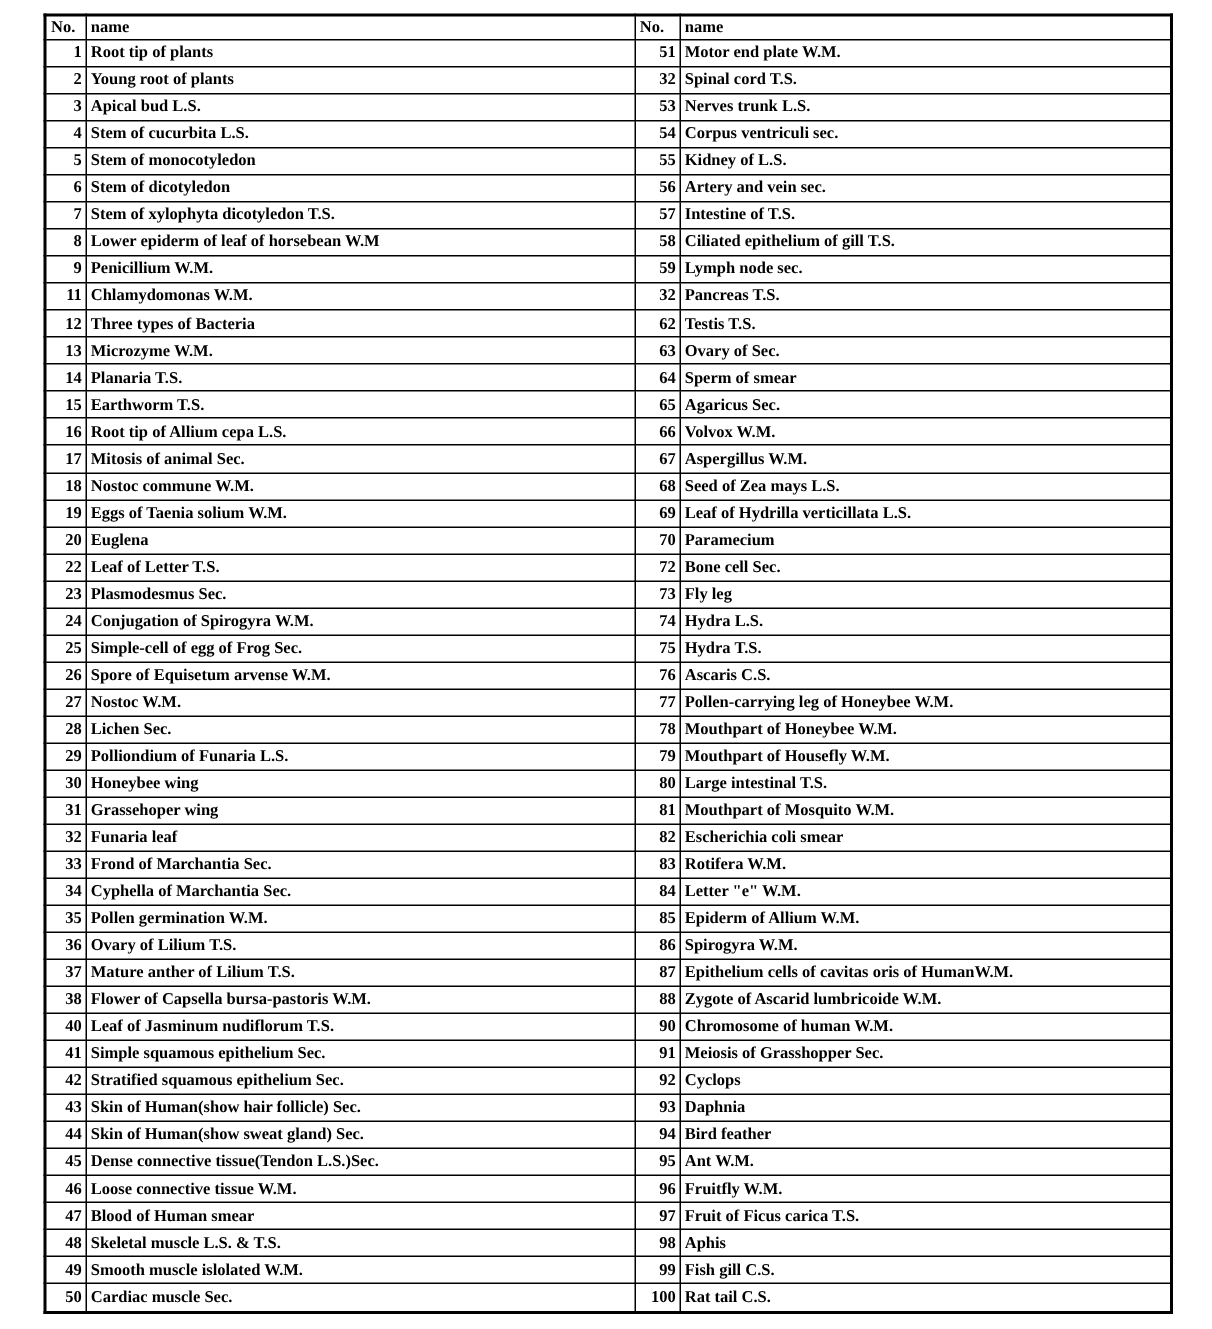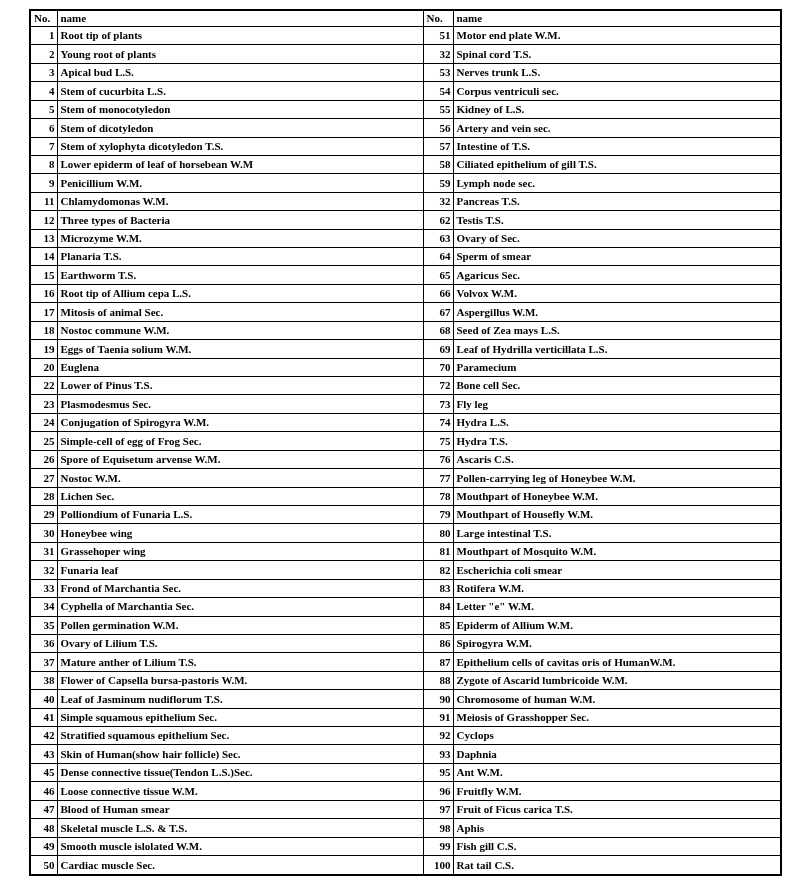--- a/index.html
+++ b/index.html
@@ -173,21 +173,21 @@
           <td>Leaf of Hydrilla verticillata  L.S.</td>
         </tr>
         <tr>
           <td class="num">20</td>
           <td>Euglena</td>
           <td class="num">70</td>
           <td>Paramecium</td>
         </tr>
         <tr>
           <td class="num">22</td>
-          <td>Lower of Pinus T.S.</td>
+          <td>Leaf of Letter T.S.</td>
           <td class="num">72</td>
           <td>Bone cell Sec.</td>
         </tr>
         <tr>
           <td class="num">23</td>
           <td>Plasmodesmus Sec.</td>
           <td class="num">73</td>
           <td>Fly leg</td>
         </tr>
         <tr>
@@ -296,20 +296,26 @@
           <td class="num">42</td>
           <td>Stratified squamous epithelium Sec.</td>
           <td class="num">92</td>
           <td>Cyclops</td>
         </tr>
         <tr>
           <td class="num">43</td>
           <td>Skin of Human(show hair follicle) Sec.</td>
           <td class="num">93</td>
           <td>Daphnia</td>
+        </tr>
+        <tr>
+          <td class="num">44</td>
+          <td>Skin of Human(show sweat gland) Sec.</td>
+          <td class="num">94</td>
+          <td>Bird feather</td>
         </tr>
         <tr>
           <td class="num">45</td>
           <td>Dense connective tissue(Tendon L.S.)Sec.</td>
           <td class="num">95</td>
           <td>Ant W.M.</td>
         </tr>
         <tr>
           <td class="num">46</td>
           <td>Loose connective tissue W.M.</td>

